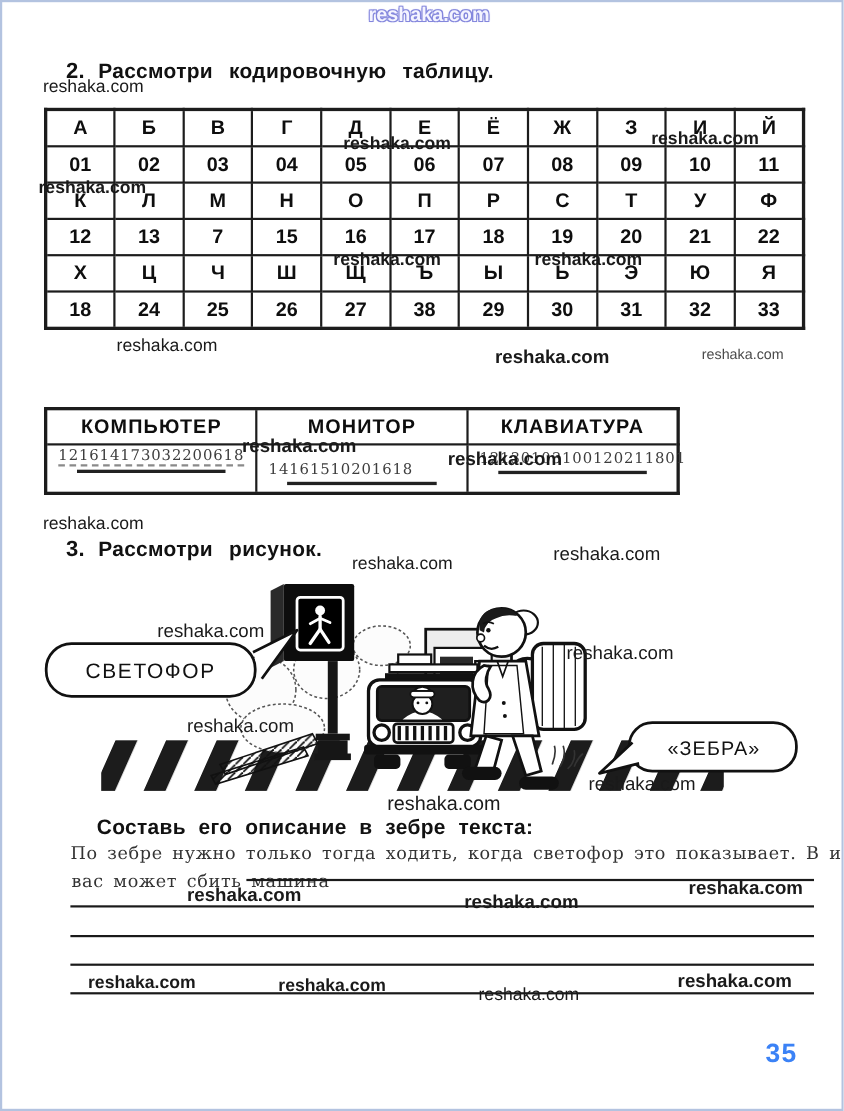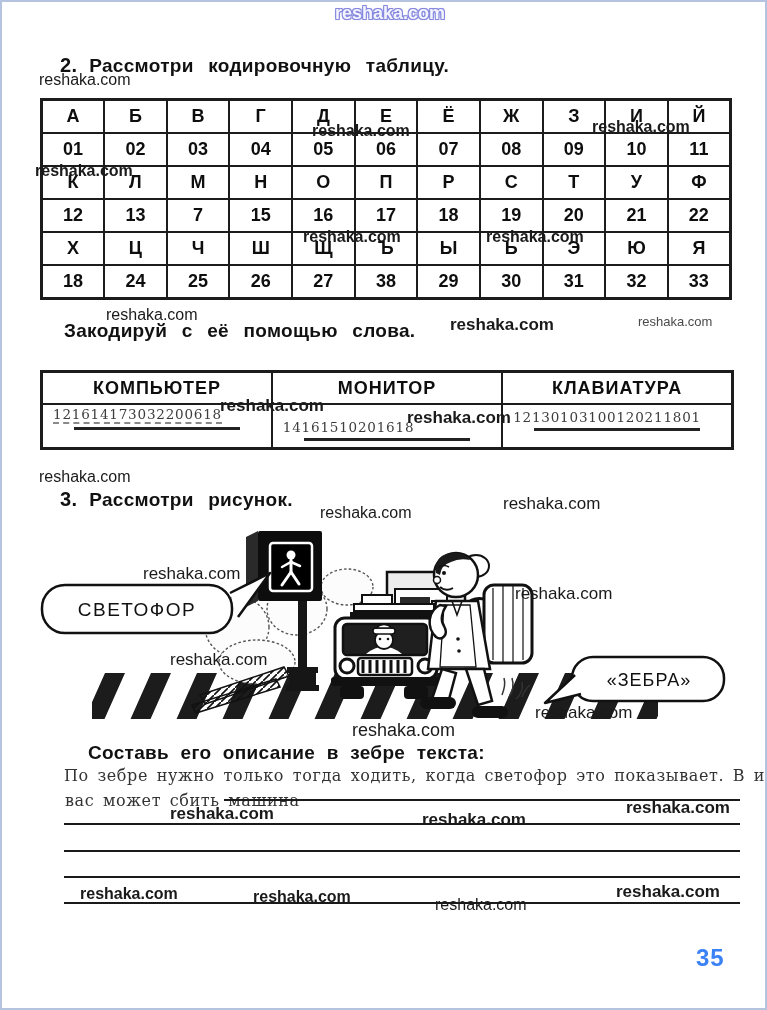--- a/index.html
+++ b/index.html
@@ -22,21 +22,21 @@
   .task-num { font-size:20px; font-weight:700; margin-right:12px; }
   
   .coding-table { position:absolute; left:38px; top:96px; width:692px;
                   border-collapse:collapse; table-layout:fixed;
                   border:3px solid #1c1c1c; }
   .coding-table td { border:2px solid #1c1c1c; text-align:center; height:31px;
                      font-size:18px; color:#0e0e0e; padding:0; }
   .coding-table tr.letters td { font-weight:700; }
   .coding-table tr.codes td { font-weight:700; }
   
-  .words-table { position:absolute; left:38px; top:368px; width:694px;
+  .words-table { position:absolute; left:38px; top:368px; width:578px;
                  border-collapse:collapse; table-layout:fixed;
                  border:3px solid #1c1c1c; }
   .words-table th { border:2px solid #1c1c1c; height:28px; font-size:18px;
                     font-weight:700; letter-spacing:1px; color:#0e0e0e; }
   .words-table td { border:2px solid #1c1c1c; height:41px; vertical-align:top;
                     padding:1px 10px 0; }
   .code-digits { font-family:"DejaVu Serif",serif; font-size:13.5px; color:#3d3d3d;
                  letter-spacing:0.8px; white-space:nowrap; width:-moz-fit-content; width:fit-content; }
   .code-digits.dashed { border-bottom:2px dashed #8a8a8a; }
   .code-rule { height:2.5px; background:#222; margin:3px auto 0; width:80%; }
@@ -135,21 +135,20 @@
           <td>38</td>
           <td>29</td>
           <td>30</td>
           <td>31</td>
           <td>32</td>
           <td>33</td>
         </tr>
       </tbody>
     </table>
 
-  <div class="task-title" style="left:62px; top:318px;">Закодируй  с  её  помощью  слова.</div>
 
   <table class="words-table">
     <tbody>
         <tr>
       <th>КОМПЬЮТЕР</th>
       <th>МОНИТОР</th>
       <th>КЛАВИАТУРА</th>
     </tr>
     <tr>
       <td>

